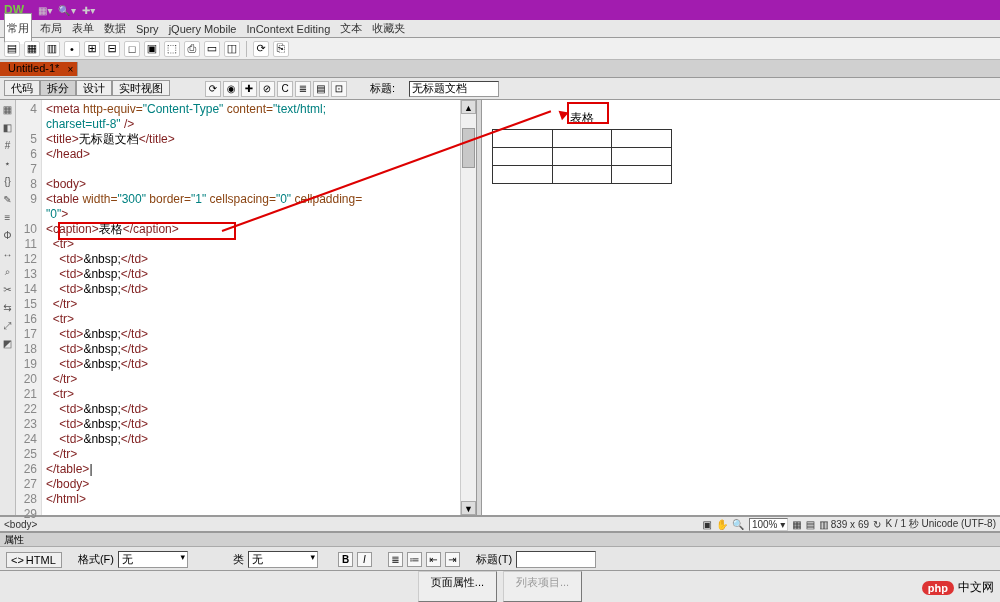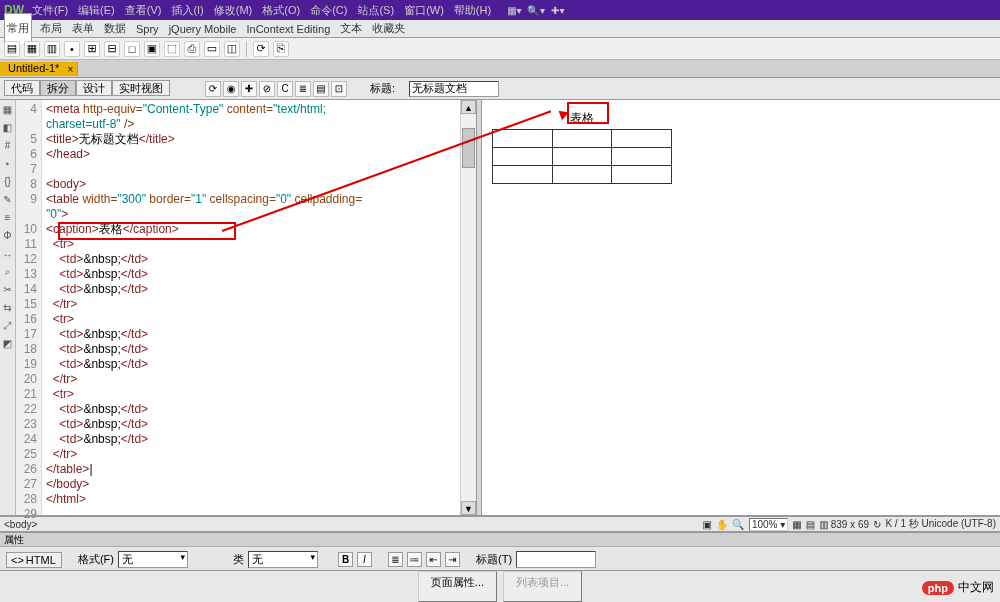--- a/index.html
+++ b/index.html
@@ -1,36 +1,36 @@
 <!DOCTYPE html>
 <html><head>
 <meta charset="utf-8">
 <style>
 * { margin:0; padding:0; box-sizing:border-box; font-family:"Microsoft YaHei",SimSun,Arial,sans-serif; }
 body { background:#fff; font-size:11px; color:#000; overflow:hidden; width:1000px; height:602px; position:relative; }
 
 
-.menubar { display:flex; align-items:center; background:#4c1d95; height:20px; color:#ccc; font-size:11px; padding:0 4px; }
+.menubar { display:flex; align-items:center; background:#a21caf; height:20px; color:#ccc; font-size:11px; padding:0 4px; }
 .menubar .dw { color:#7ac943; font-weight:bold; font-size:12px; margin-right:8px; }
 .menubar .mi { margin-right:10px; cursor:default; }
 .menubar .mglyph { margin-left:6px; font-size:10px; color:#ccc; }
 
 
 .catbar { background:#e8e8e8; border-bottom:1px solid #9a9a9a; height:18px; display:flex; align-items:center; font-size:11px; color:#333; padding-left:4px; }
 .catbar span { margin-right:6px; padding:7px 2px; cursor:default; }
 .catbar span.act { background:#fff; border:1px solid #999; border-bottom-color:#fff; }
 
 
 .iconrow { background:#f0f0f0; border-bottom:1px solid #b8b8b8; height:22px; display:flex; align-items:center; padding-left:4px; gap:4px; }
 .iconrow .ic { width:16px; height:16px; display:flex; align-items:center; justify-content:center; font-size:11px; border:1px solid #ccc; background:#fff; border-radius:2px; }
 .iconrow .sep { width:1px; height:16px; background:#bbb; margin:0 2px; }
 
 
 .doctab { background:#d0d0d0; height:18px; display:flex; align-items:center; font-size:11px; border-bottom:1px solid #999; }
-.doctab .tab { background:#eab308; border-right:1px solid #999; padding:0 18px 2px 8px; position:relative; }
+.doctab .tab { background:#c2410c; border-right:1px solid #999; padding:0 18px 2px 8px; position:relative; }
 .doctab .tab .x { position:absolute; right:4px; top:2px; font-size:10px; }
 
 
 .viewbar { background:#e8e8e8; border-bottom:1px solid #9a9a9a; height:22px; display:flex; align-items:center; font-size:11px; padding-left:4px; gap:14px; }
 .viewbar .btn { border:1px solid #999; background:#eee; padding:1px 6px; }
 .viewbar .btn.act { background:#d0d0d0; }
 .viewbar .gap { width:6px; }
 .viewbar .vic { width:16px; height:16px; border:1px solid #bbb; background:#f8f8f8; display:inline-flex; align-items:center; justify-content:center; font-size:10px; margin:0 1px; }
 .viewbar .tlabel { margin-left:8px; }
 .viewbar .tinput { border:1px inset #999; width:90px; height:16px; background:#fff; padding:0 2px; font-size:11px; }
@@ -86,21 +86,20 @@
 .bottombar .bbtn { border:1px outset #ccc; background:#eee; padding:3px 12px; font-size:11px; }
 .bottombar .bbtn.dis { color:#999; }
 .logo { position:absolute; right:6px; bottom:6px; display:flex; align-items:center; gap:4px; font-size:12px; }
 .logo .php { background:#d33; color:#fff; border-radius:8px; padding:1px 6px; font-weight:bold; font-size:11px; }
 </style>
 </head>
 <body>
 
 <div class="menubar">
   <span class="dw">DW</span>
-  <span id="menu-items"><span class="mi">文件(F)</span><span class="mi">编辑(E)</span><span class="mi">查看(V)</span><span class="mi">插入(I)</span><span class="mi">修改(M)</span><span class="mi">格式(O)</span><span class="mi">命令(C)</span><span class="mi">站点(S)</span><span class="mi">窗口(W)</span><span class="mi">帮助(H)</span></span>
   <span class="mglyph">▦▾</span>
   <span class="mglyph">🔍▾</span>
   <span class="mglyph">✚▾</span>
 </div>
 
 <div class="catbar" id="catbar">
     <span class="act">常用</span>
     <span>布局</span>
     <span>表单</span>
     <span>数据</span>

